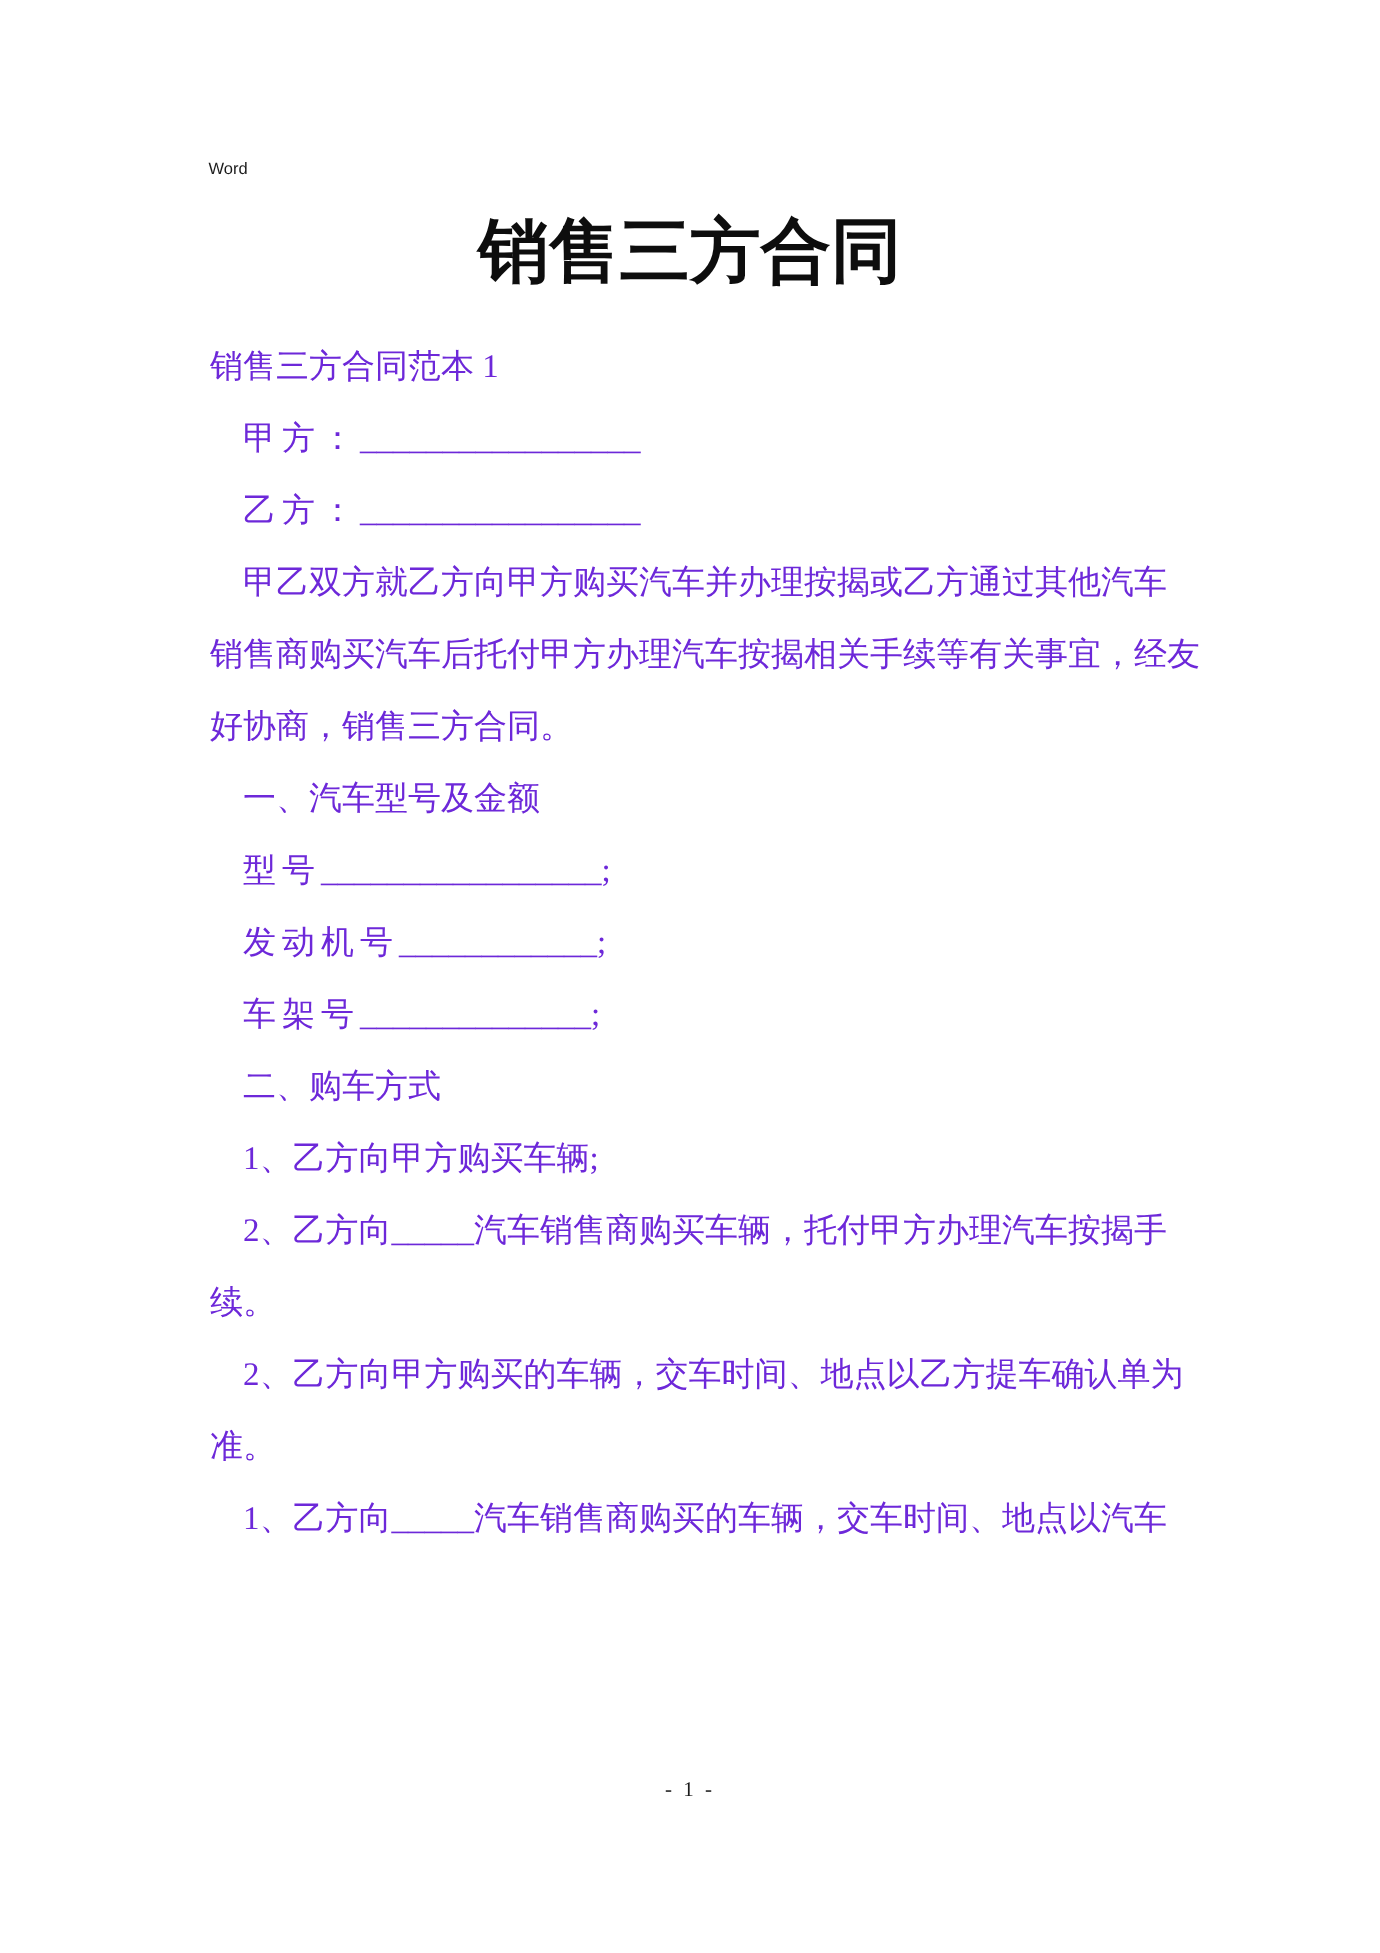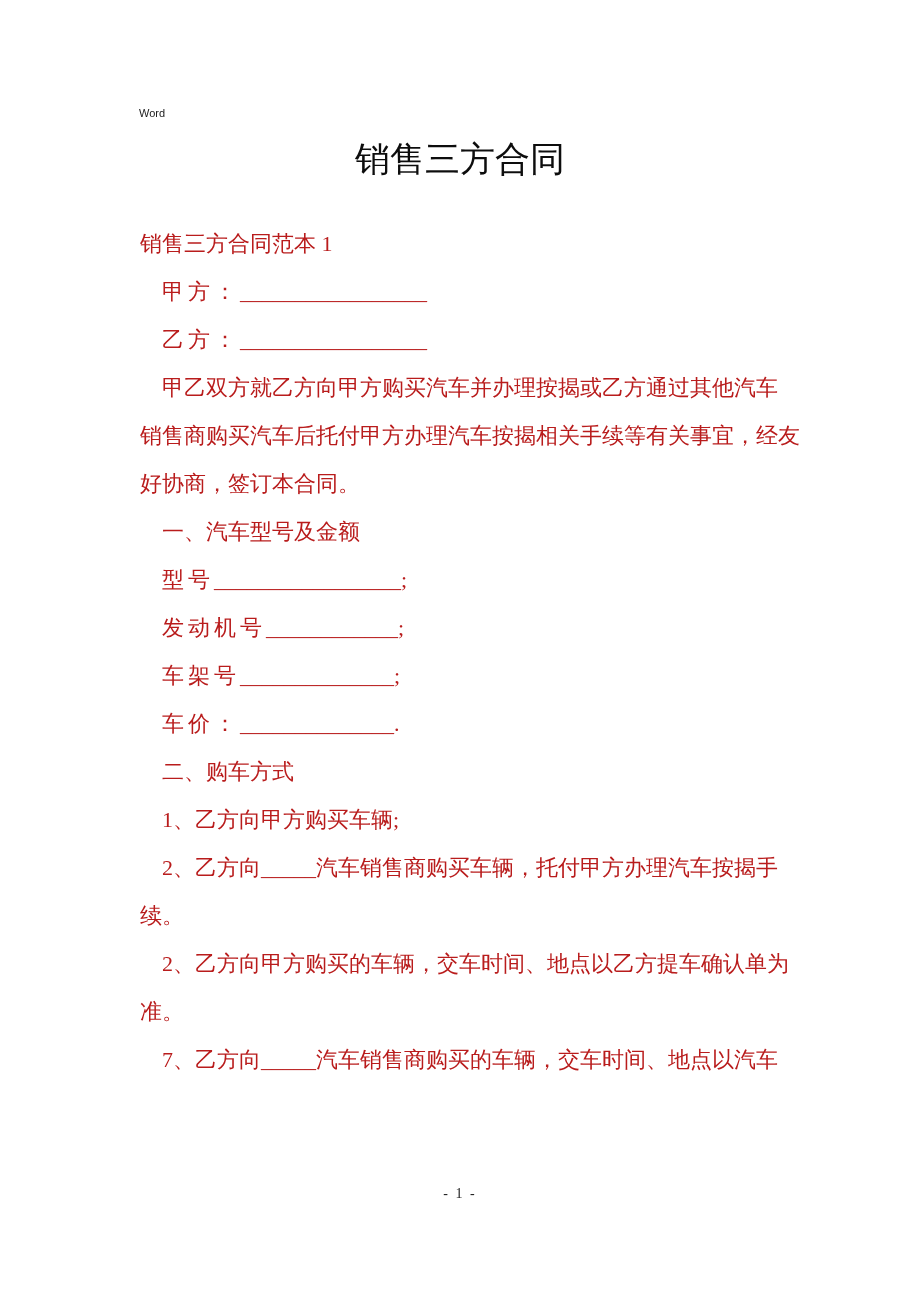--- a/index.html
+++ b/index.html
@@ -20,37 +20,37 @@
     font-size: 11px;
     color: #1b1b1b;
     margin-top: 45px;
   }
   .doc-title {
     position: absolute;
     left: 0;
     top: 136px;
     width: 920px;
     text-align: center;
-    font-size: 35px;
-    font-weight: normal;
+    font-size: 47px;
+    font-weight: bold;
     letter-spacing: 0px;
     color: #0d0d0d;
   }
   .doc-body {
     position: absolute;
     left: 140px;
     top: 220px;
     width: 660px;
   }
   .ln {
     height: 48px;
     line-height: 48px;
     font-size: 22px;
     white-space: nowrap;
-    color: #b91c1c;
+    color: #6d28d9;
   }
   .ln.ind { padding-left: 22px; }
   .fill .lbl { letter-spacing: 4px; }
   .fill .blank { letter-spacing: 0; text-align: right; }
   .page-num {
     position: absolute;
     left: 0;
     top: 1186px;
     width: 920px;
     text-align: center;
@@ -68,36 +68,35 @@
 
 <div class="doc-body">
   <div class="ln">销售三方合同范本 1</div>
 
   <div class="ln ind fill"><span class="lbl">甲方：</span><span class="blank">_________________</span><span class="lbl"></span></div>
 
   <div class="ln ind fill"><span class="lbl">乙方：</span><span class="blank">_________________</span><span class="lbl"></span></div>
 
   <div class="ln ind">甲乙双方就乙方向甲方购买汽车并办理按揭或乙方通过其他汽车</div>
   <div class="ln">销售商购买汽车后托付甲方办理汽车按揭相关手续等有关事宜，经友</div>
-  <div class="ln">好协商，签订本合同。</div>
+  <div class="ln">好协商，销售三方合同。</div>
 
   <div class="ln ind">一、汽车型号及金额</div>
 
 
   <div class="ln ind fill"><span class="lbl">型号</span><span class="blank">_________________</span><span class="lbl">;</span></div>
 
   <div class="ln ind fill"><span class="lbl">发动机号</span><span class="blank">____________</span><span class="lbl">;</span></div>
 
   <div class="ln ind fill"><span class="lbl">车架号</span><span class="blank">______________</span><span class="lbl">;</span></div>
 
-  <div class="ln ind fill"><span class="lbl">车价：</span><span class="blank">______________</span><span class="lbl">.</span></div>
 
   <div class="ln ind">二、购车方式</div>
   <div class="ln ind">1、乙方向甲方购买车辆;</div>
   <div class="ln ind">2、乙方向_____汽车销售商购买车辆，托付甲方办理汽车按揭手</div>
   <div class="ln">续。</div>
 
   <div class="ln ind">2、乙方向甲方购买的车辆，交车时间、地点以乙方提车确认单为</div>
   <div class="ln">准。</div>
-  <div class="ln ind">7、乙方向_____汽车销售商购买的车辆，交车时间、地点以汽车</div>
+  <div class="ln ind">1、乙方向_____汽车销售商购买的车辆，交车时间、地点以汽车</div>
 </div>
 
 <div class="page-num">- 1 -</div>
 
 </body></html>

